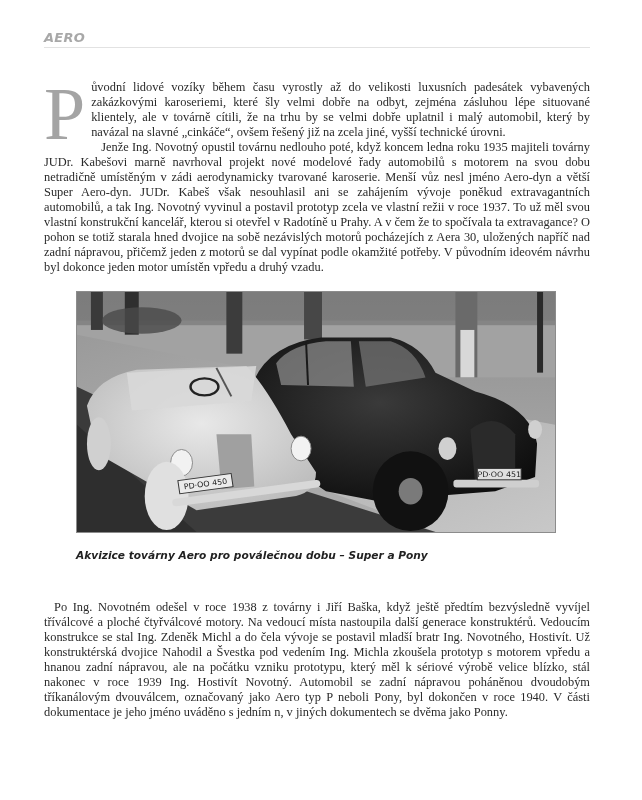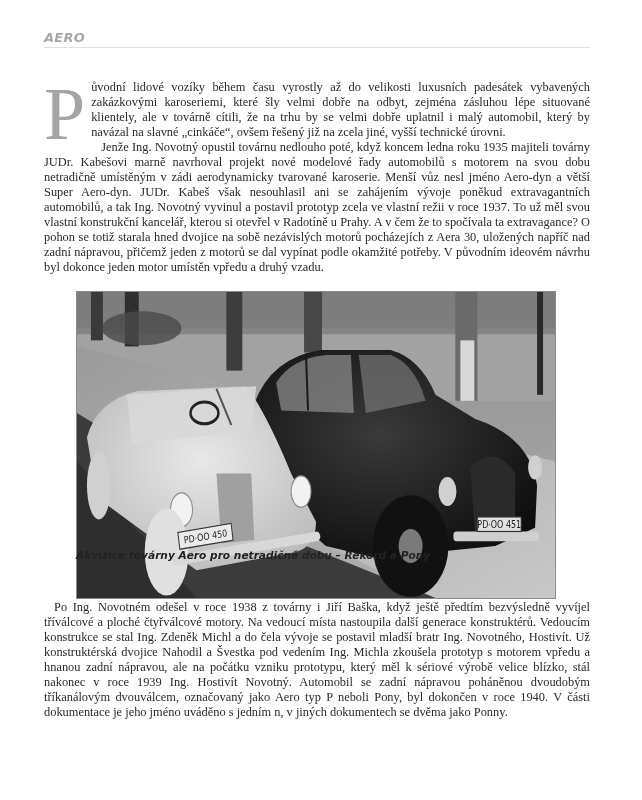--- a/index.html
+++ b/index.html
@@ -4,21 +4,21 @@
 <style>
   html, body { margin: 0; padding: 0; background: #ffffff; }
   body { width: 642px; height: 800px; position: relative; overflow: hidden; font-family: "Liberation Serif", "DejaVu Serif", serif; color: #2a2a2a; }
   .running-head { position: absolute; left: 44px; top: 30px; font-family: "DejaVu Sans", "Liberation Sans", sans-serif; font-style: italic; font-weight: bold; font-size: 13px; letter-spacing: 0.3px; color: #a8a8a8; }
   .head-rule { position: absolute; left: 44px; top: 47px; width: 546px; height: 1px; background: #e2e2e2; }
   .body-text { position: absolute; left: 44px; width: 546px; font-size: 12.4px; line-height: 15px; text-align: justify; color: #2a2a2a; }
   .body-text p { margin: 0; text-indent: 10px; }
   .body-text p.first { text-indent: 0; }
   .dropcap { float: left; font-size: 74px; line-height: 56px; height: 58px; padding: 3px 6px 0 0; margin-top: 3px; color: #a4a4a4; font-family: "Liberation Serif", "DejaVu Serif", serif; }
   .block-1 { top: 80px; }
-  .photo { position: absolute; left: 76px; top: 291px; width: 480px; height: 308px; border: 1px solid #8c8c8c; box-sizing: border-box; overflow: hidden; background: #7a7a7a; }
+  .photo { position: absolute; left: 76px; top: 291px; width: 480px; height: 242px; border: 1px solid #8c8c8c; box-sizing: border-box; overflow: hidden; background: #7a7a7a; }
   .photo svg { display: block; width: 100%; height: 100%; }
   .caption { position: absolute; left: 76px; top: 549px; font-family: "DejaVu Sans", "Liberation Sans", sans-serif; font-style: italic; font-weight: bold; font-size: 10.6px; color: #222; }
   .block-2 { top: 600px; }
   .page-number { position: absolute; left: 44px; top: 794px; font-family: "DejaVu Sans", "Liberation Sans", sans-serif; font-size: 15px; color: #b8b8b8; margin-top: 32px; }
 </style>
 </head>
 <body>
 
 <div class="running-head">AERO</div>
 <div class="head-rule"></div>
@@ -88,19 +88,19 @@
     <ellipse cx="105" cy="180" rx="11" ry="14" fill="#f2f2f2" stroke="#888"></ellipse>
     <ellipse cx="225" cy="165" rx="10" ry="13" fill="#f2f2f2" stroke="#888"></ellipse>
     <ellipse cx="90" cy="215" rx="22" ry="36" fill="#e0e0e0"></ellipse>
     <ellipse cx="22" cy="160" rx="12" ry="28" fill="#d0d0d0"></ellipse>
     <rect x="95" y="208" width="150" height="8" rx="4" fill="#d8d8d8" transform="rotate(-8 170 212)"></rect>
     <rect x="102" y="195" width="54" height="14" fill="#ebebeb" stroke="#333" stroke-width="1" transform="rotate(-8 129 202)"></rect>
     <text x="129" y="205" font-size="8" text-anchor="middle" fill="#222" font-family="DejaVu Sans, sans-serif" transform="rotate(-8 129 202)">PD·OO 450</text>
   </svg>
 </div>
 
-<div class="caption">Akvizice továrny Aero pro netradičně dobu – Rekord a Pony</div>
+<div class="caption">Akvizice továrny Aero pro poválečnou dobu – Super a Pony</div>
 
 <div class="body-text block-2">
   <p>Po Ing. Novotném odešel v roce 1938 z továrny i Jiří Baška, když ještě předtím bezvýsledně vyvíjel tříválcové a ploché čtyřválcové motory. Na vedoucí místa nastoupila další generace konstruktérů. Vedoucím konstrukce se stal Ing. Zdeněk Michl a do čela vývoje se postavil mladší bratr Ing. Novotného, Hostivít. Už konstruktérská dvojice Nahodil a Švestka pod vedením Ing. Michla zkoušela prototyp s motorem vpředu a hnanou zadní nápravou, ale na počátku vzniku prototypu, který měl k sériové výrobě velice blízko, stál nakonec v roce 1939 Ing. Hostivít Novotný. Automobil se zadní nápravou poháněnou dvoudobým tříkanálovým dvouválcem, označovaný jako Aero typ P neboli Pony, byl dokončen v roce 1940. V části dokumentace je jeho jméno uváděno s jedním n, v jiných dokumentech se dvěma jako Ponny.</p>
 </div>
 
 <div class="page-number">108</div>
 
 </body></html>

